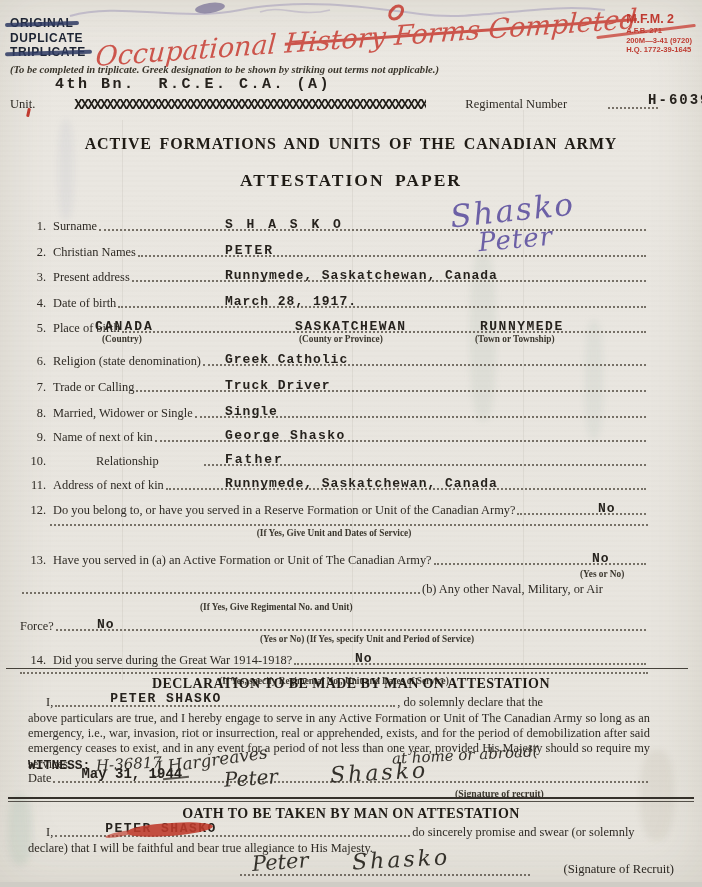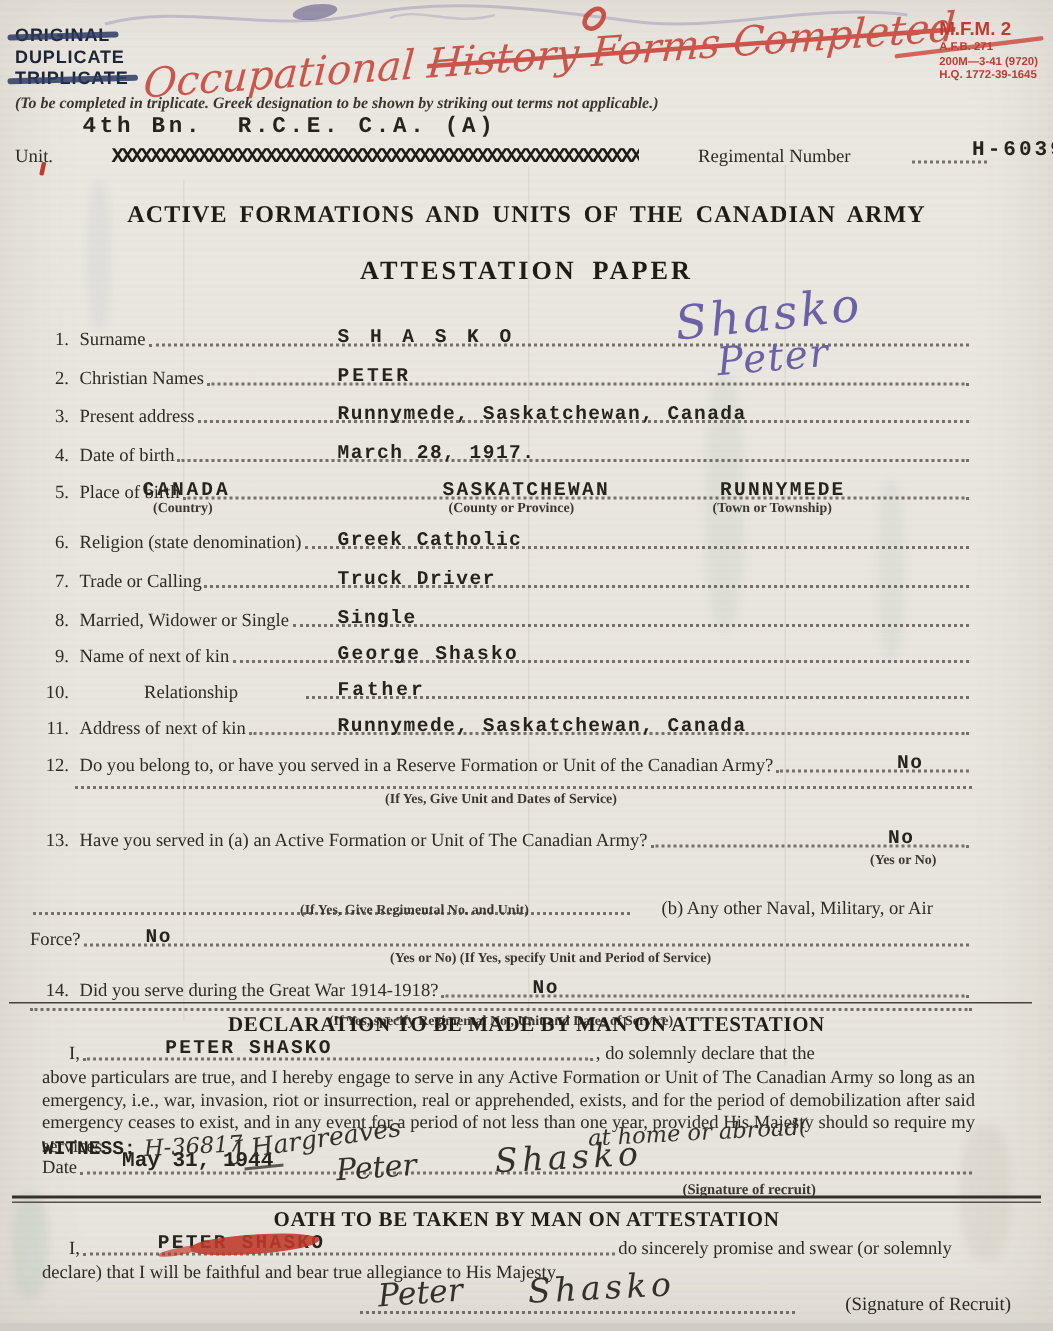--- a/index.html
+++ b/index.html
@@ -232,21 +232,21 @@
     <div class="frow" style="top:338px;">
       <span class="fnum">13.</span>
       <span class="flabel">Have you served in (a) an Active Formation or Unit of The Canadian Army?</span>
       <span class="lead"></span>
       <span class="tv typed" style="left:572px;">No</span>
     </div>
     <div class="caprow" style="top:363px;">
       <span class="cap" style="left:560px;">(Yes or No)</span>
     </div>
 
-    <div class="frow" style="top:383px;gap:19px;">
+    <div class="frow" style="top:367px;">
       <span class="lead" style="max-width:398px;"></span>
       <span class="flabel">(b)  Any other Naval, Military, or Air</span>
     </div>
     <div class="caprow" style="top:396px;">
       <span class="cap" style="left:180px;">(If Yes, Give Regimental No. and Unit)</span>
     </div>
 
     <div class="frow" style="top:404px;">
       <span class="flabel">Force?</span>
       <span class="lead"></span>

